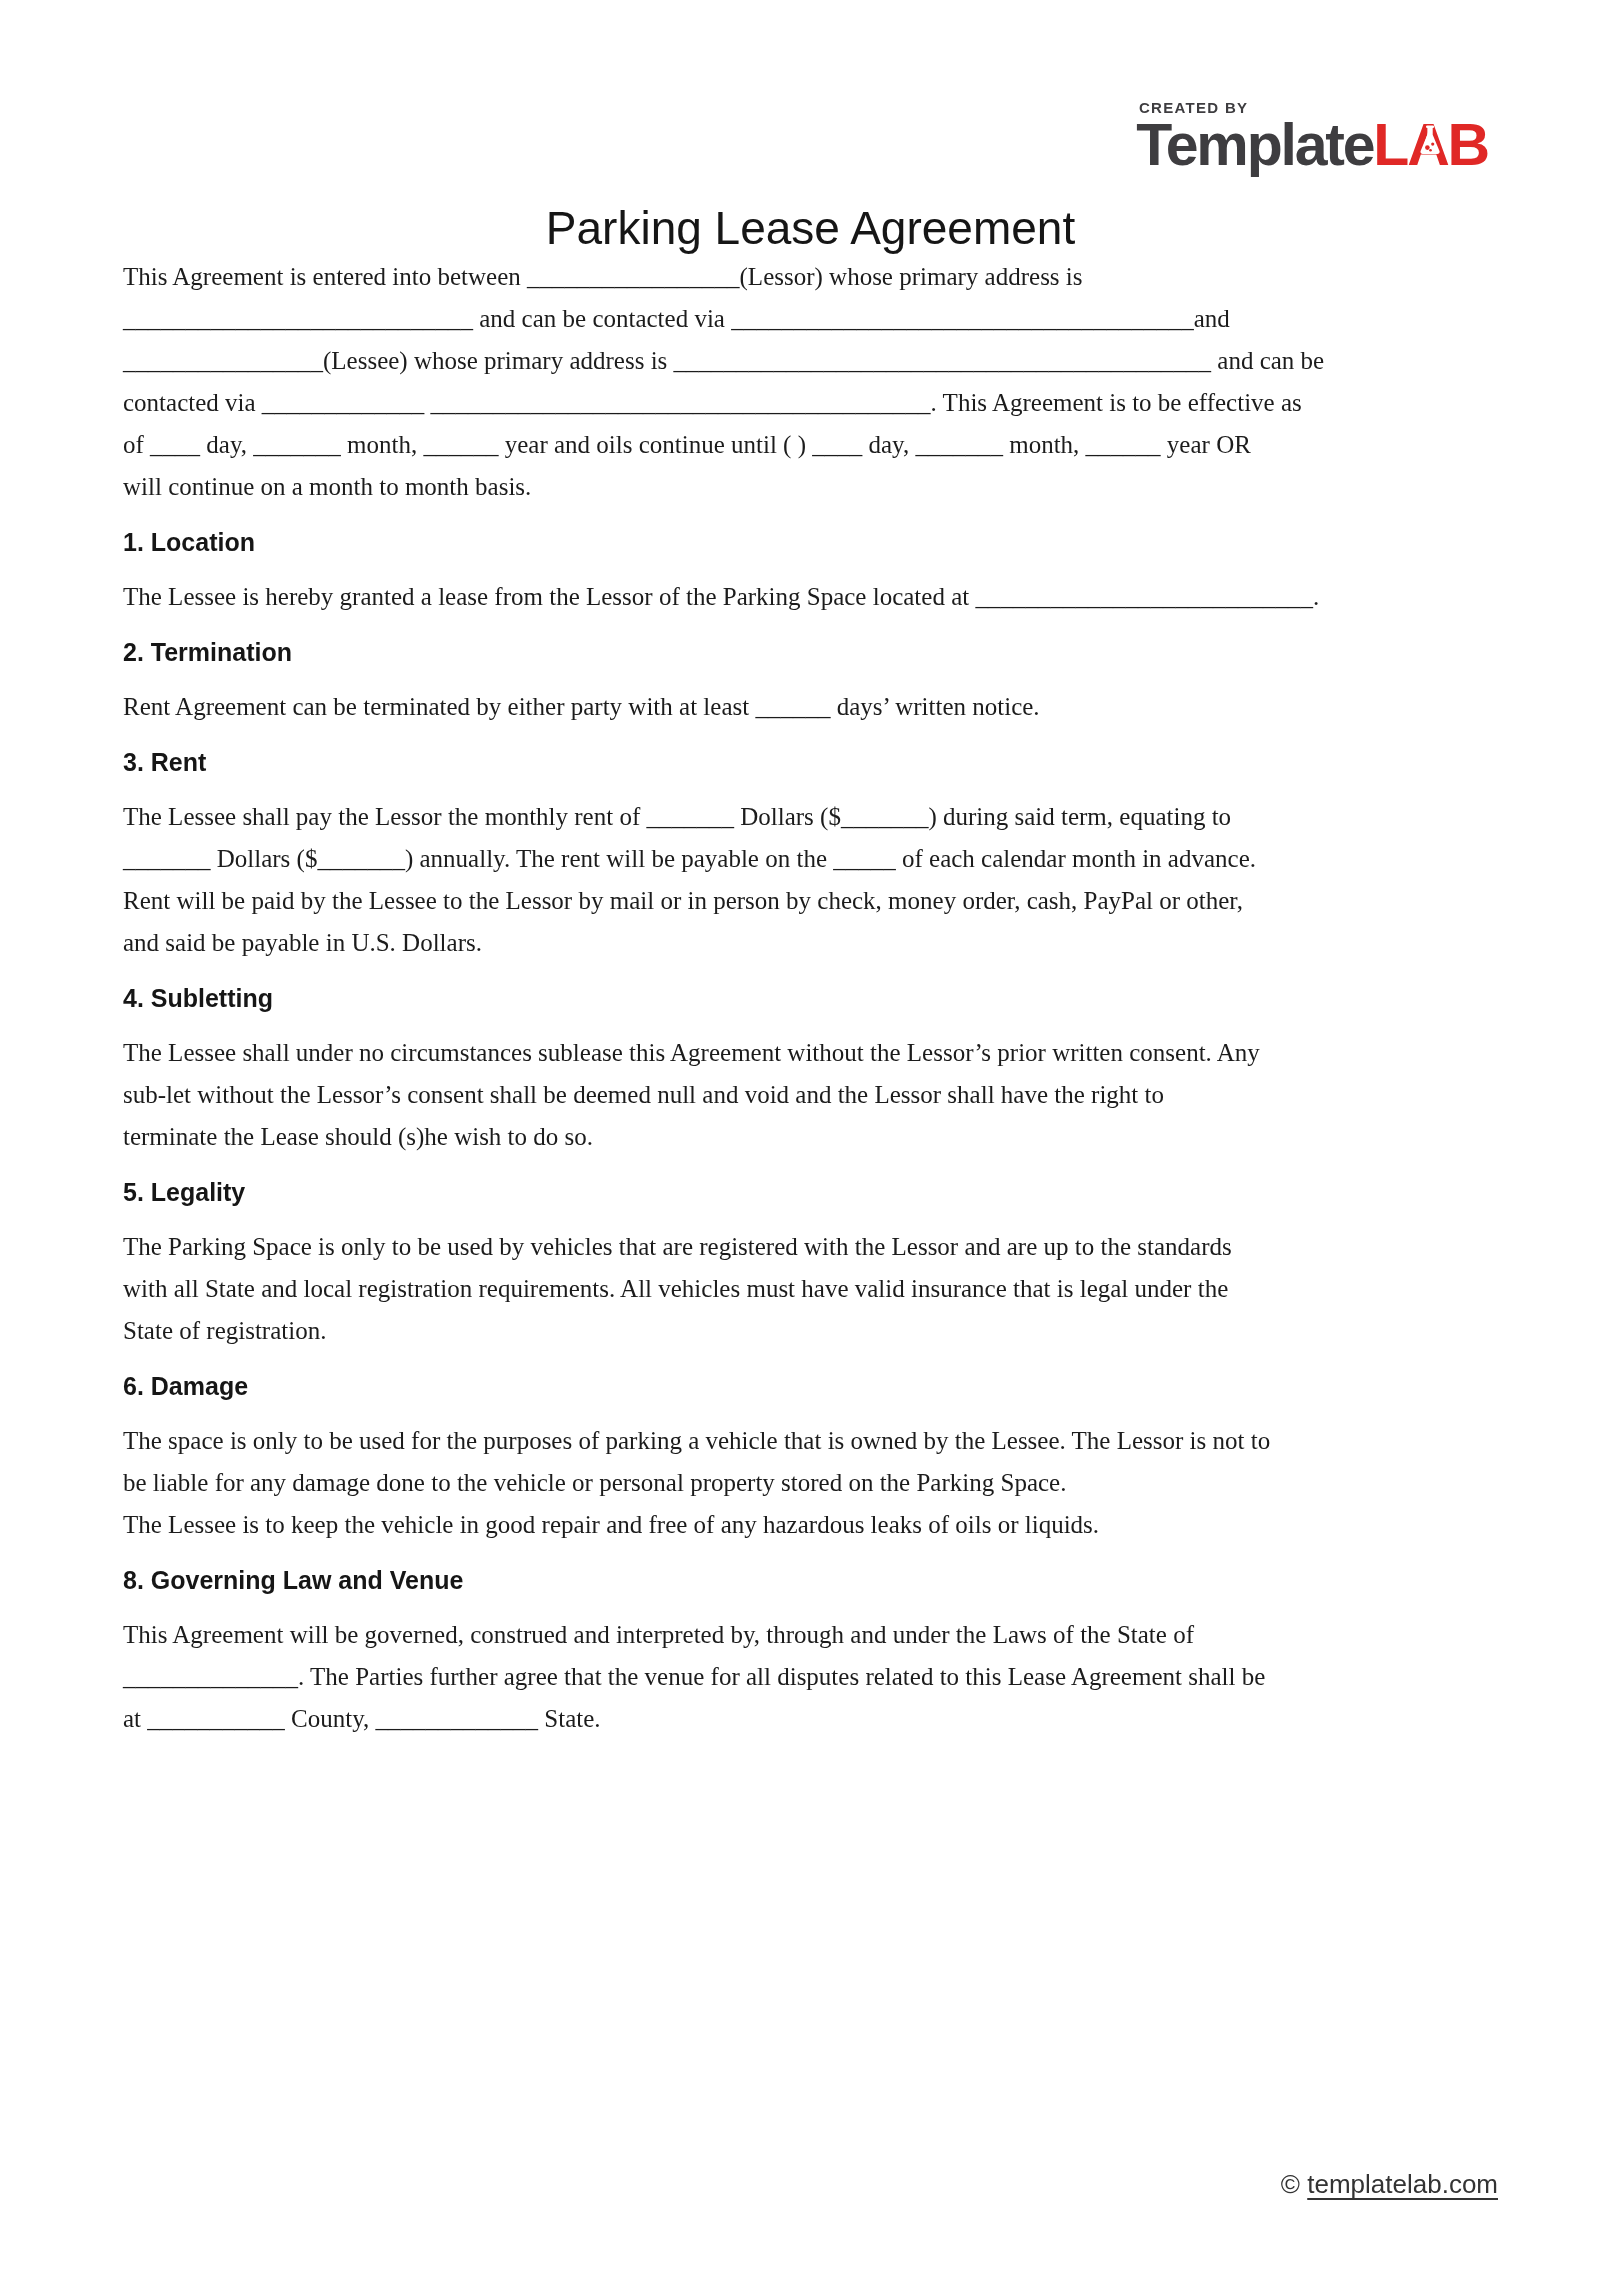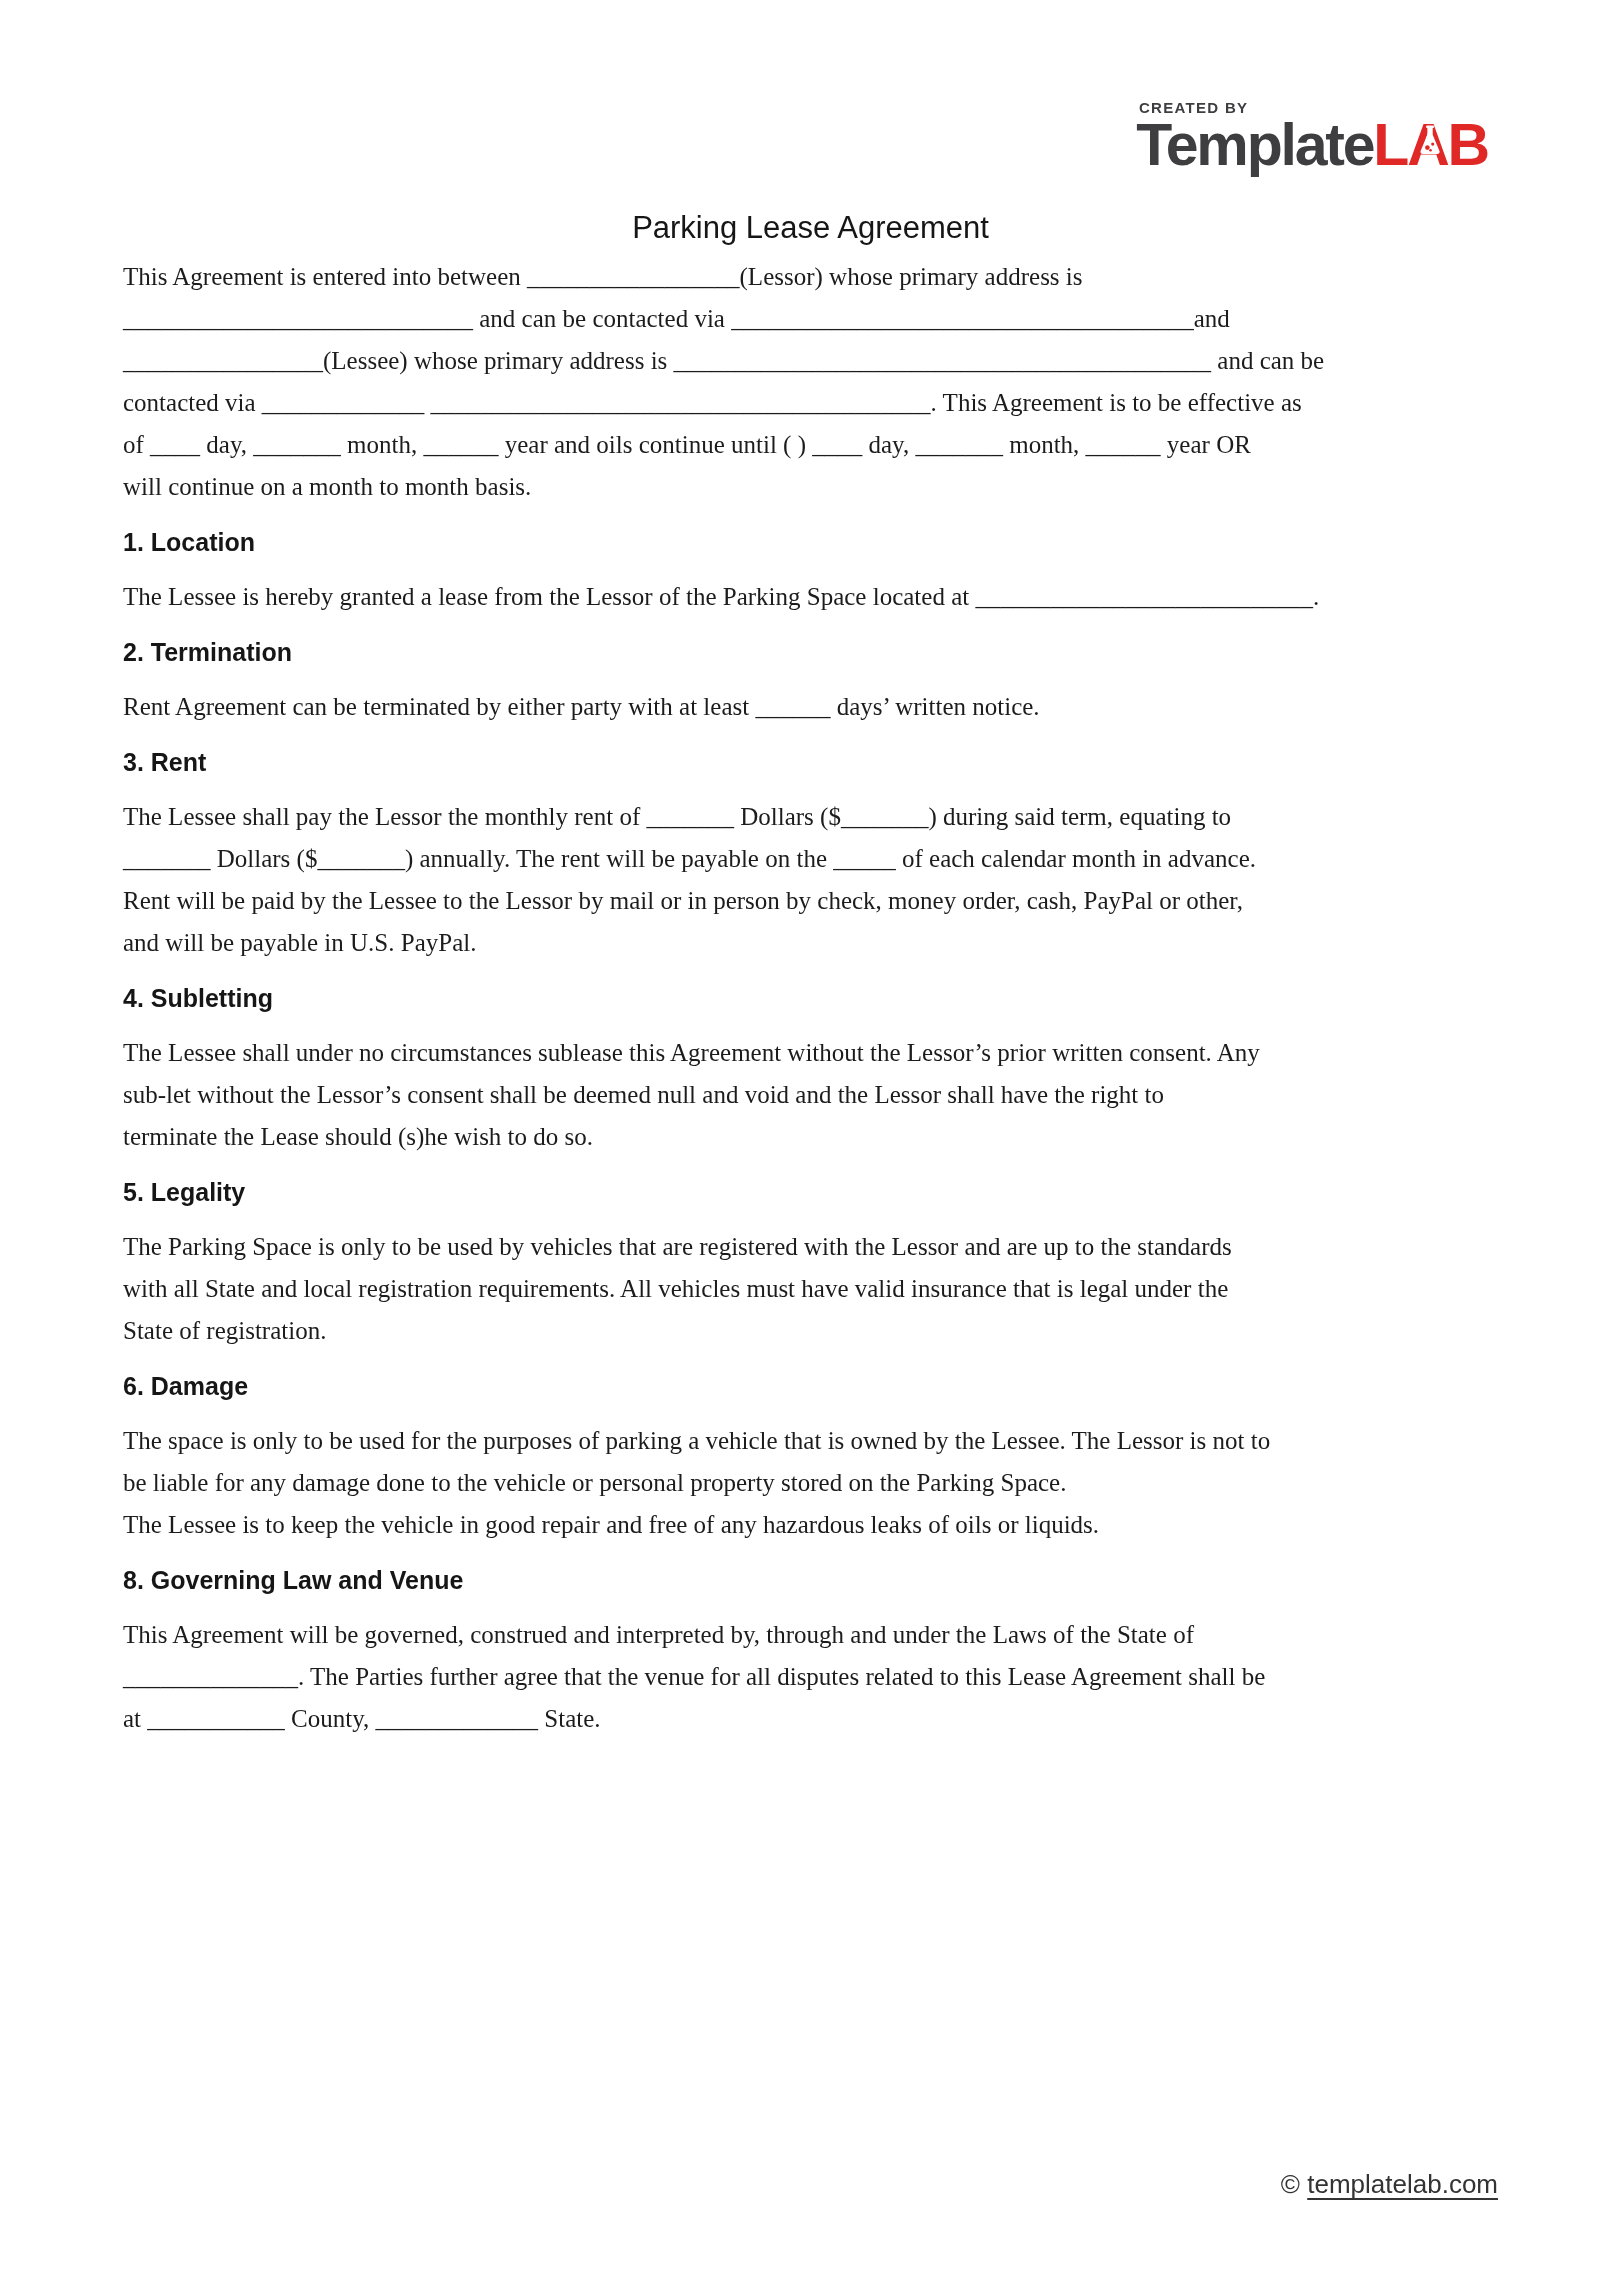--- a/index.html
+++ b/index.html
@@ -51,21 +51,21 @@
     height: 33px;
     transform: translateX(-54%);
     pointer-events: none;
   }
 
   
   .content {
     padding: 200px 123px 0 123px;
   }
   h1.doc-title {
-    font-size: 31px;
+    font-size: 46px;
     font-weight: 400;
     color: #161616;
     text-align: center;
     margin: 0;
     line-height: 56px;
     letter-spacing: 0;
   }
   .intro { margin-top: 121px; }
   .line {
     white-space: nowrap;
@@ -142,21 +142,21 @@
     <h2 class="section-heading">2. Termination</h2>
     <div class="section-body">
         <div class="line">Rent Agreement can be terminated by either party with at least ______ days’ written notice.</div>
       </div>
 
     <h2 class="section-heading">3. Rent</h2>
     <div class="section-body">
         <div class="line">The Lessee shall pay the Lessor the monthly rent of _______ Dollars ($_______) during said term, equating to</div>
         <div class="line">_______ Dollars ($_______) annually. The rent will be payable on the _____ of each calendar month in advance.</div>
         <div class="line">Rent will be paid by the Lessee to the Lessor by mail or in person by check, money order, cash, PayPal or other,</div>
-        <div class="line">and will be payable in U.S. PayPal.</div>
+        <div class="line">and said be payable in U.S. Dollars.</div>
       </div>
 
     <h2 class="section-heading">4. Subletting</h2>
     <div class="section-body">
         <div class="line">The Lessee shall under no circumstances sublease this Agreement without the Lessor’s prior written consent. Any</div>
         <div class="line">sub-let without the Lessor’s consent shall be deemed null and void and the Lessor shall have the right to</div>
         <div class="line">terminate the Lease should (s)he wish to do so.</div>
       </div>
 
     <h2 class="section-heading">5. Legality</h2>

